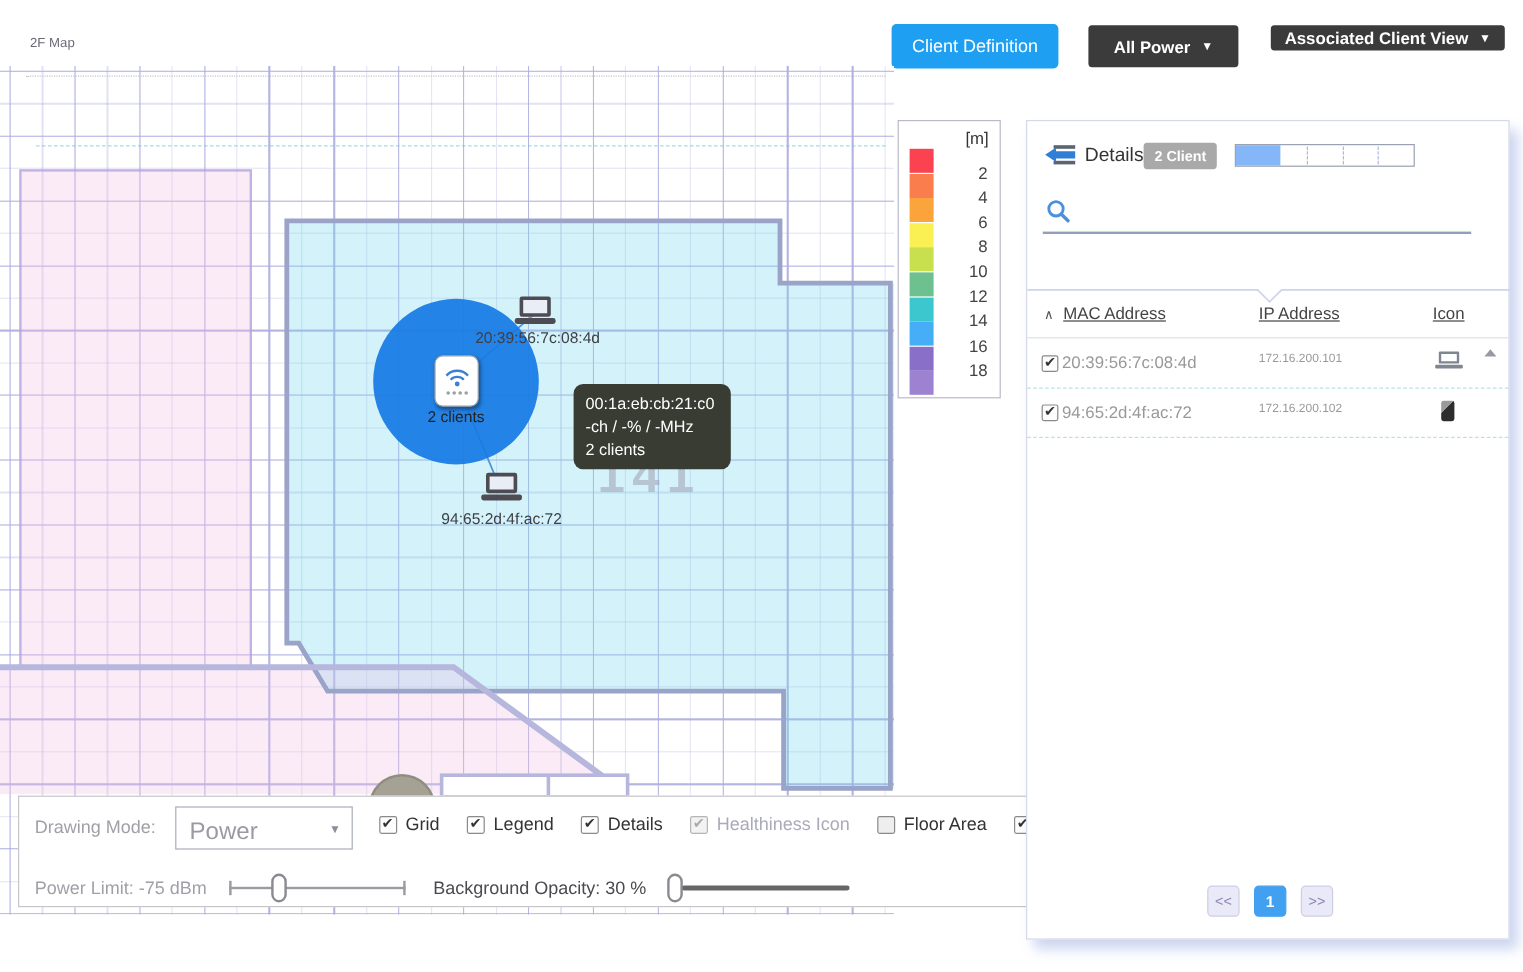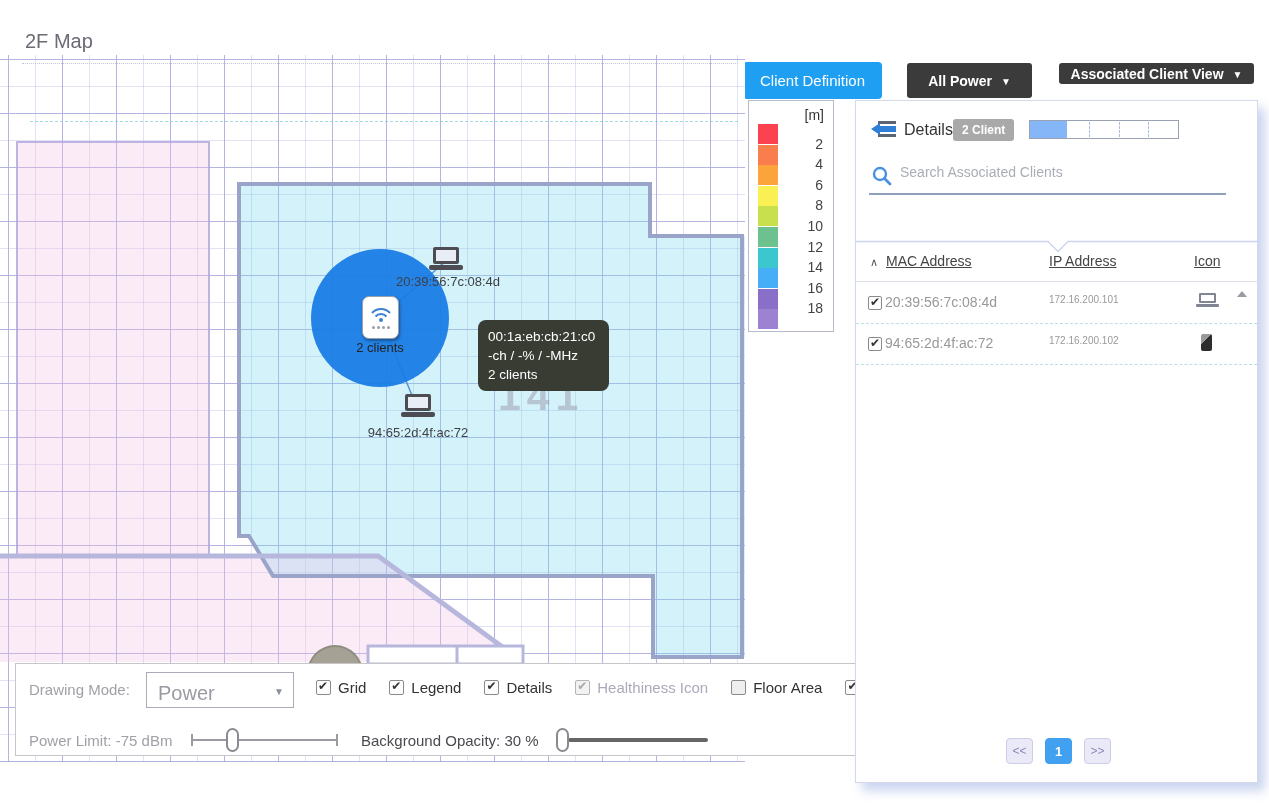--- a/index.html
+++ b/index.html
@@ -1,22 +1,22 @@
 <!DOCTYPE html>
 <html><head>
 <meta charset="utf-8">
 <style>
   * { margin:0; padding:0; box-sizing:border-box; }
   html,body { width:1269px; height:810px; background:#fff; overflow:hidden;
               font-family:"Liberation Sans", sans-serif; position:relative; }
 
   
-  .page-title { position:absolute; left:25px; top:30px; font-size:20px; color:#6b6b76; }
+  .page-title { position:absolute; left:25px; top:30px; font-size:11px; color:#6b6b76; }
   .btn { position:absolute; display:flex; align-items:center; justify-content:center;
-         color:#fff; cursor:pointer;margin-top:42px; }
+         color:#fff; cursor:pointer; }
   .btn-primary { left:743px; top:20px; width:139px; height:37px; background:#1e9ff2;
                  border-radius:4px; font-size:15px; }
   .btn-dark { background:#3b3b3b; border-radius:3px; font-size:14px; font-weight:bold; gap:9px; }
   .btn-all-radios { left:907px; top:21px; width:125px; height:35px; }
   .btn-acv { left:1059px; top:21px; width:195px; height:21px; }
   .caret { font-size:10px; position:relative; top:1px; }
 
   
   .map { position:absolute; left:0; top:55px; width:745px; height:707px; overflow:hidden;
     background:
@@ -239,21 +239,20 @@
       <div class="progress-div" style="left:40%"></div>
       <div class="progress-div" style="left:60%"></div>
       <div class="progress-div" style="left:80%"></div>
     </div>
   </div>
   <div class="search-row">
     <svg class="search-icon" width="20" height="20" viewBox="0 0 20 20">
       <circle cx="8" cy="8" r="6" fill="none" stroke="#4a90e2" stroke-width="2.4"></circle>
       <line x1="12.5" y1="12.5" x2="18" y2="18" stroke="#4a90e2" stroke-width="2.8" stroke-linecap="round"></line>
     </svg>
-    <input class="search-input" placeholder="Search Associated Clients" style="">
     <div class="search-underline"></div>
   </div>
   <svg class="divider" viewBox="0 0 403 18">
     <path d="M0,6.5 H192 L202,16.5 L212,6.5 H403" fill="none" stroke="#ccd4ee" stroke-width="1.4"></path>
   </svg>
   <div class="thead">
     <span class="sort-caret">∧</span>
     <span class="th th-mac">MAC Address</span>
     <span class="th th-ip">IP Address</span>
     <span class="th th-icon">Icon</span>

